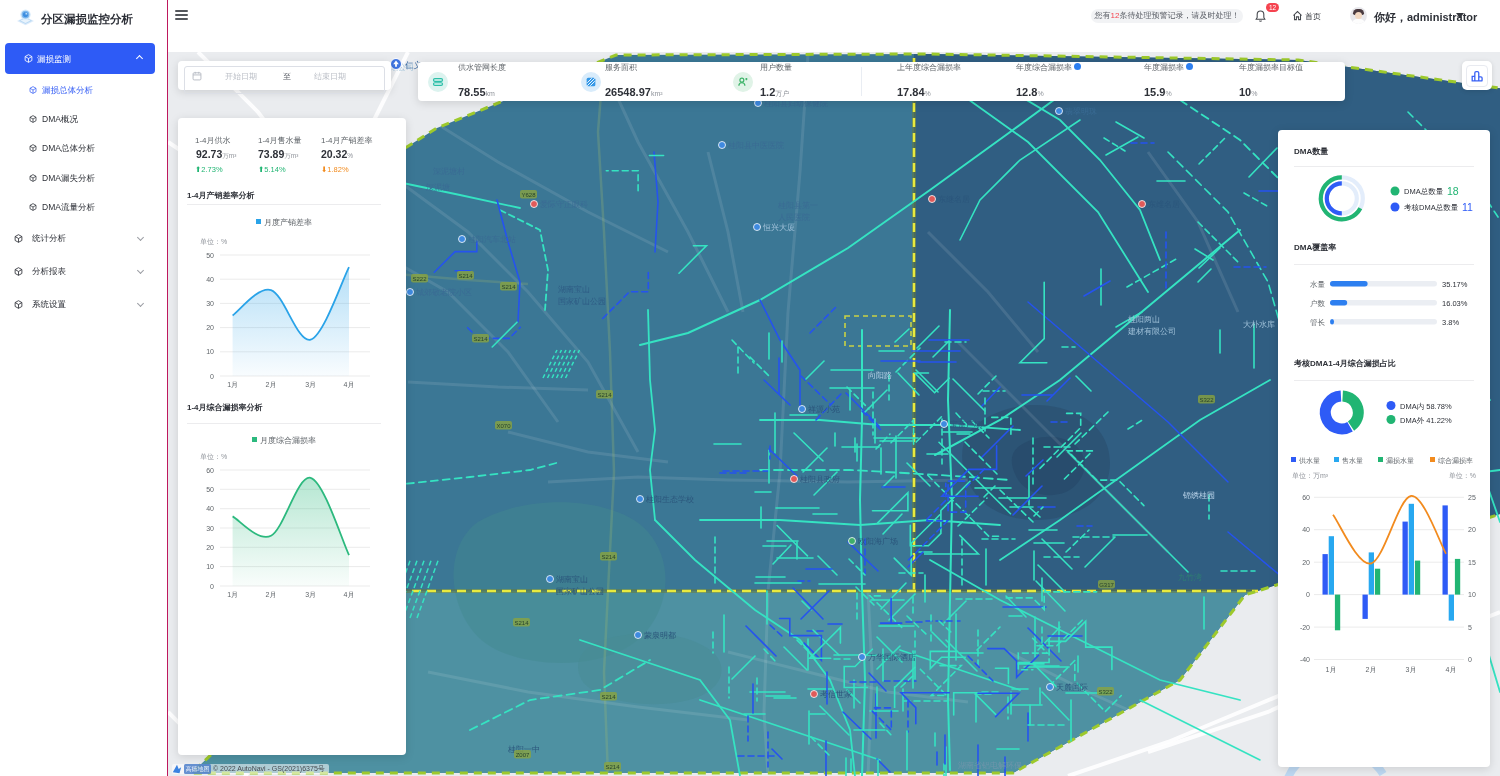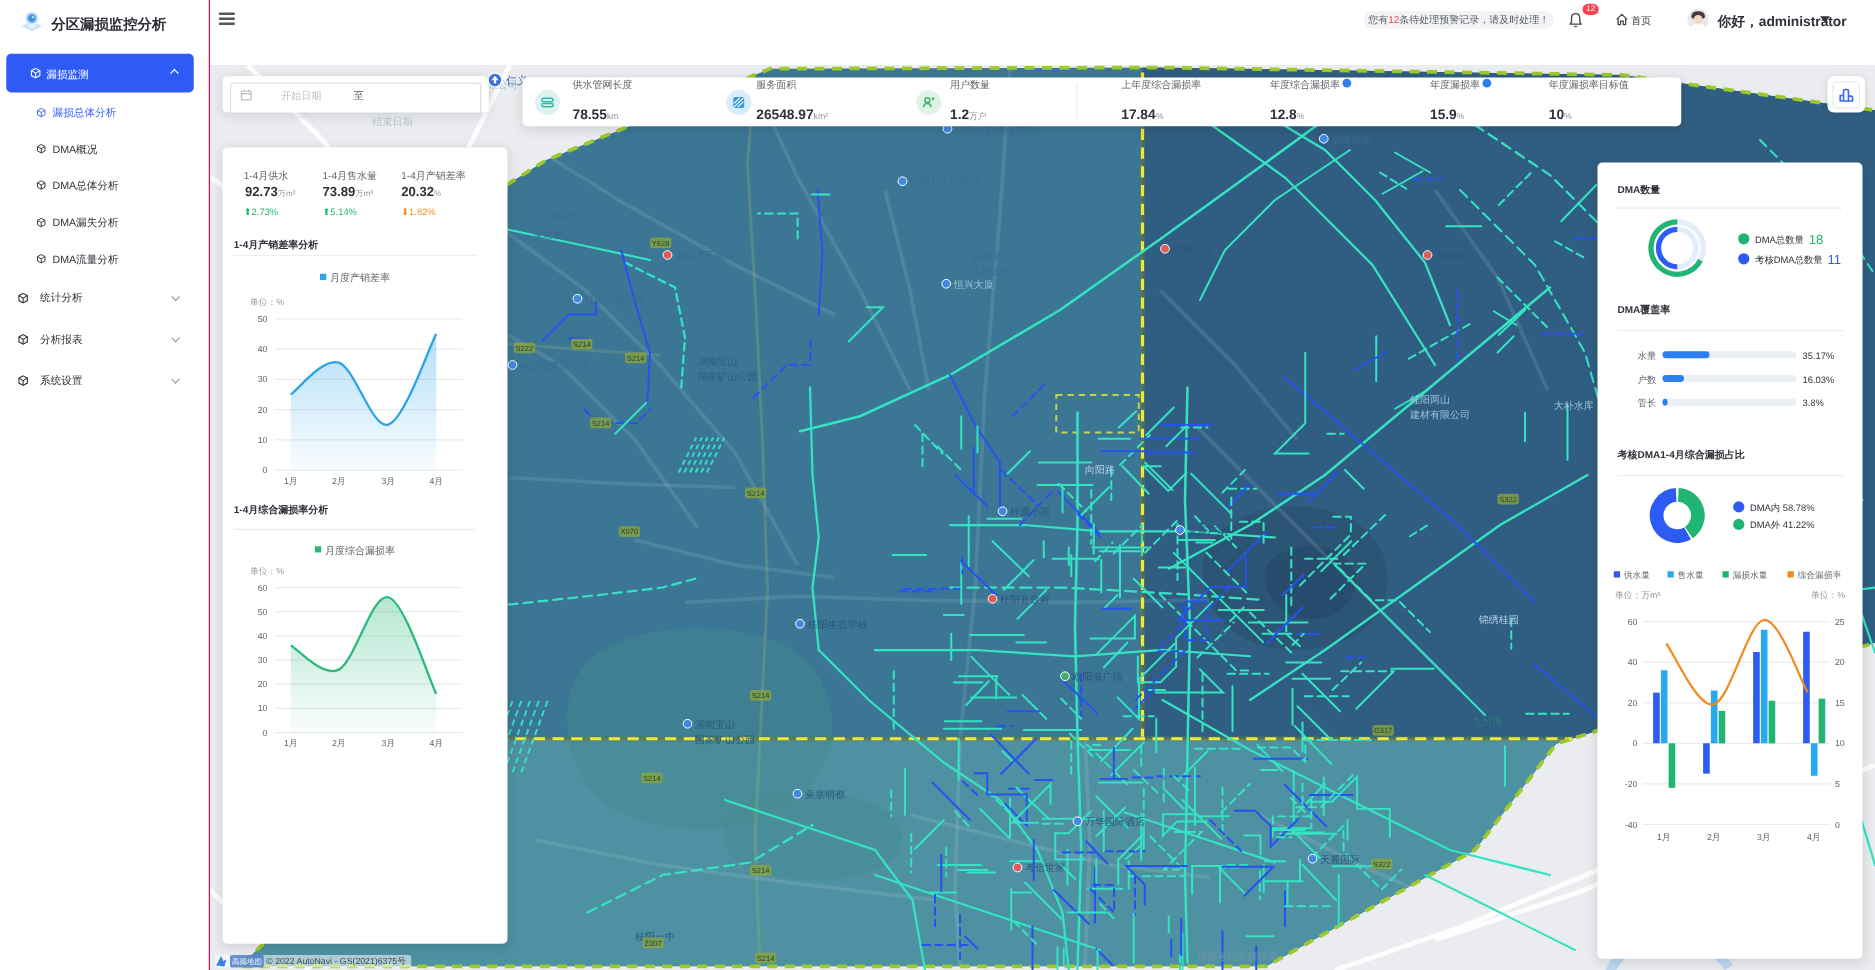--- a/index.html
+++ b/index.html
@@ -762,21 +762,21 @@
 </div>
 
 <div class="fpanel" id="datebox">
   <div id="dateinput">
     <svg style="position:absolute;left:7px;top:3.5px;" width="10" height="10" viewBox="0 0 14 14">
           <rect x="1.5" y="2.5" width="11" height="10" rx="1.5" fill="none" stroke="#b6bac2" stroke-width="1.3"></rect>
           <path d="M1.5 5.5 L12.5 5.5 M4.5 1.2 L4.5 3.8 M9.5 1.2 L9.5 3.8" stroke="#b6bac2" stroke-width="1.3"></path>
         </svg>
     <span style="left:40px;">开始日期</span>
         <span class="zhi" style="left:98px;">至</span>
-        <span style="left:113px;margin-top:21px;">结束日期</span>
+        <span style="left:129px;">结束日期</span>
   </div>
 </div>
 
 <div class="fpanel" id="statsbar">
   <div class="sicon" style="left:10px;background:#dcf3ef;">
         <svg width="12" height="12" viewBox="0 0 16 16">
           <rect x="2" y="3.5" width="12" height="3.6" rx="1.8" fill="none" stroke="#2bbfa8" stroke-width="1.6"></rect>
           <rect x="2" y="9" width="12" height="3.6" rx="1.8" fill="none" stroke="#2bbfa8" stroke-width="1.6"></rect>
         </svg>
       </div>

